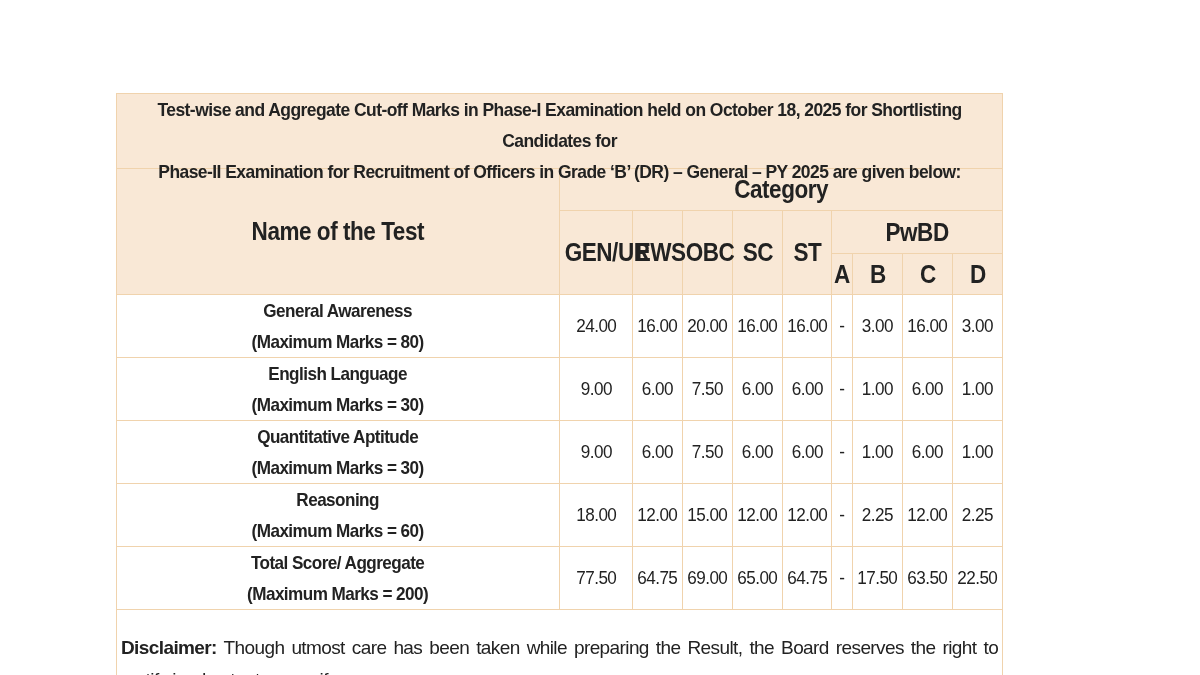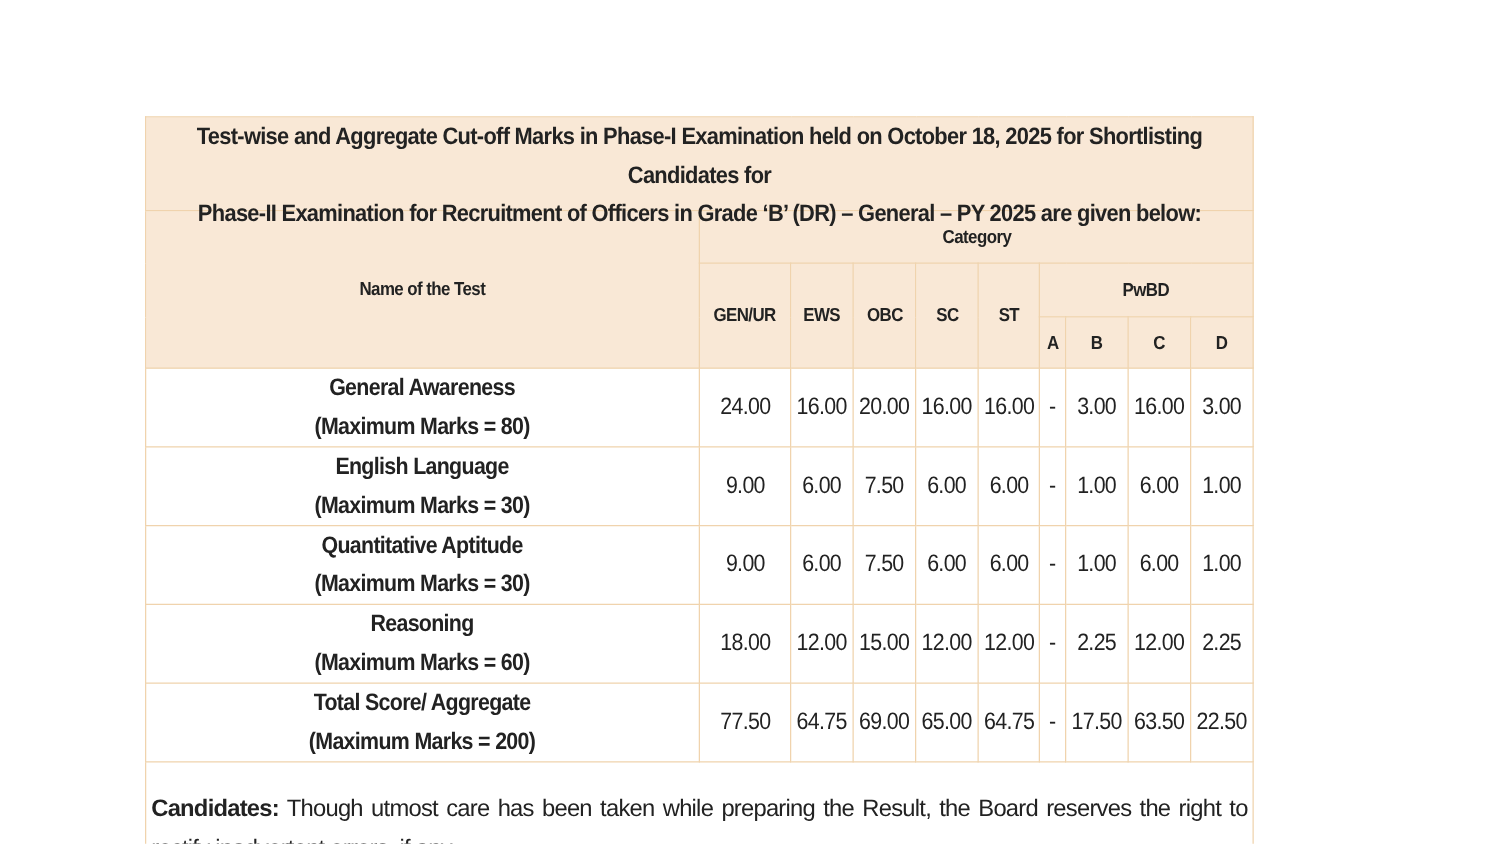--- a/index.html
+++ b/index.html
@@ -2,21 +2,21 @@
 <html><head>
 <meta charset="utf-8">
 <style>
   html,body{margin:0;padding:0;background:#ffffff;}
   body{width:1200px;height:675px;position:relative;overflow:hidden;font-family:"Liberation Sans",sans-serif;color:#222;}
   .wrap{position:absolute;left:116px;top:49px;width:886px;}
   table{border-collapse:collapse;width:886px;table-layout:fixed;margin-top:44px;}
   td,th{border:1px solid #f0d3ad;padding:0;text-align:center;vertical-align:middle;}
   .title{height:74px;font-weight:bold;font-size:19px;line-height:31px;letter-spacing:-0.6px;transform:scaleX(0.92);}
   .title-cell{background:#f9e8d6;}
-  .hcell{font-weight:bold;font-size:15px;background:#f9e8d6;letter-spacing:-0.5px;}
+  .hcell{font-weight:bold;font-size:25px;background:#f9e8d6;letter-spacing:-0.5px;}
   .data td{background:#fff;font-size:19px;letter-spacing:-0.6px;height:62px;}
   .data .name{line-height:31px;font-weight:bold;}
   .disc{background:#fff;text-align:justify;font-size:19px;line-height:32px;padding:22px 4px 22px 4px;height:62px;vertical-align:top;letter-spacing:-0.6px;}
   .disc b{font-weight:bold;}
   .sq{display:inline-block;transform:scaleX(0.9);transform-origin:center;}
 </style>
 </head>
 <body>
 
 <div class="wrap">
@@ -117,18 +117,18 @@
     <td><span class="sq">65.00</span></td>
     <td><span class="sq">64.75</span></td>
     <td><span class="sq">-</span></td>
     <td><span class="sq">17.50</span></td>
     <td><span class="sq">63.50</span></td>
     <td><span class="sq">22.50</span></td>
   </tr>
 
   <tr>
     <td colspan="10" class="disc">
-      <b>Candidates:</b><span> Though utmost care has been taken while preparing the Result, the Board reserves the right to rectify inadvertent errors, if any.</span>
+      <b>Disclaimer:</b><span> Though utmost care has been taken while preparing the Result, the Board reserves the right to rectify inadvertent errors, if any.</span>
     </td>
   </tr>
 </tbody>
     </table>
 </div>
 
 </body></html>

